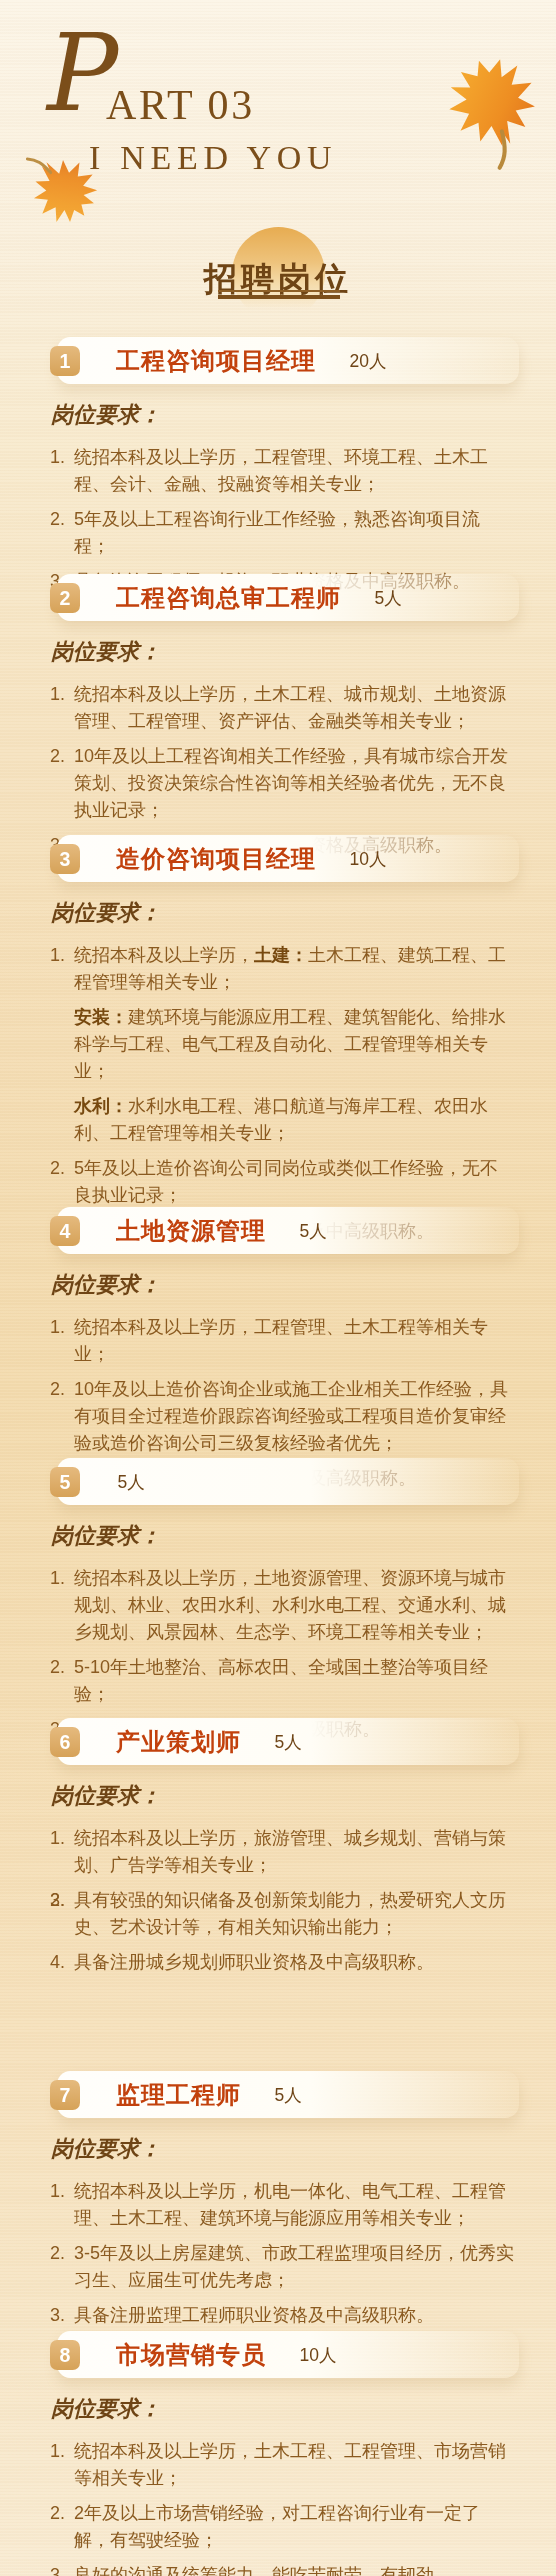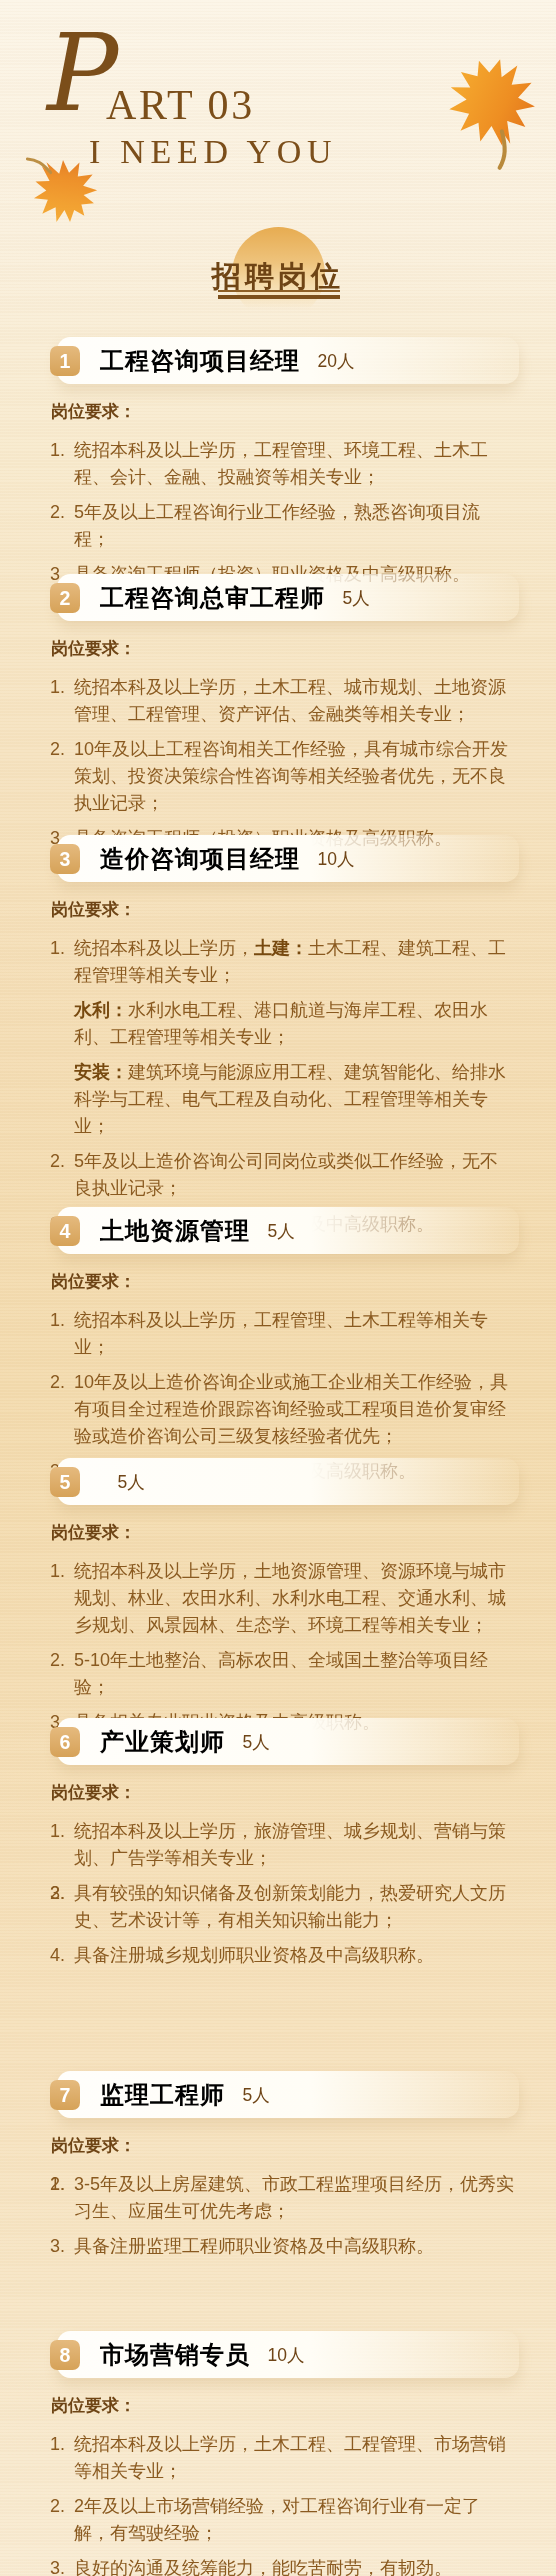--- a/index.html
+++ b/index.html
@@ -9,48 +9,48 @@
     background:linear-gradient(180deg,
       #FCF5E7 0%,#FAF0DD 8%,#F8EACD 16%,#F6E3C0 26%,#F4DDB4 36%,
       #F3DBAE 48%,#F4DDB3 58%,#F6E1BC 70%,#F7E6C6 80%,#F9ECD4 90%,#FAF0DC 100%);
   }
   .texture{position:absolute;inset:0;pointer-events:none;
     background:repeating-linear-gradient(180deg,rgba(255,255,255,.05) 0 1.5px,rgba(176,132,80,.03) 1.5px 3.1px);}
   
   .script-p{position:absolute;left:47px;top:20.6px;font:italic 106px "DejaVu Serif",serif;color:#7B4E1A;line-height:1;}
   .part-rest{position:absolute;left:106px;top:81px;font-family:"Liberation Serif",serif;font-size:42px;
     color:#7B4E1A;letter-spacing:2.6px;}
-  .ineedyou{position:absolute;left:89px;top:133px;font-family:"Liberation Serif",serif;font-size:34px;
+  .ineedyou{position:absolute;left:89px;top:139px;font-family:"Liberation Serif",serif;font-size:34px;
     color:#7B4E1A;letter-spacing:5.7px;}
   .leaf{position:absolute;}
   .leaf-tr{left:444px;top:54px;width:103px;transform:rotate(-18deg);}
   .leaf-bl{left:21.6px;top:142px;width:76px;transform:rotate(142deg) scaleX(-1);opacity:.95;}
   
   .sun{position:absolute;left:232px;top:227px;width:93px;height:93px;border-radius:50%;
     background:linear-gradient(180deg,#E7AC51 0%,#EEC37C 38%,#F5DCAC 62%,rgba(246,227,190,0) 88%);}
   .recruit-title{position:absolute;left:0;top:257px;width:556px;text-align:center;
-    font-size:29px;font-weight:bold;color:#6E4415;letter-spacing:4.1px;}
+    font-size:33px;font-weight:bold;color:#6E4415;letter-spacing:4.1px;}
   .recruit-underline{position:absolute;left:218px;top:290px;width:122px;}
   .recruit-underline .l1{height:1.5px;background:#8E5F26;}
   .recruit-underline .l2{height:4.1px;background:#7C4F1B;margin-top:3.1px;}
   
   .job{position:absolute;left:50px;width:465px;}
   .pos-1{top:337px}.pos-2{top:574px}.pos-3{top:835px}.pos-4{top:1207px}
   .pos-5{top:1458px}.pos-6{top:1718px}.pos-7{top:2071px}.pos-8{top:2331px}
   .head{position:relative;height:47px;}
   .pill{position:absolute;left:7.2px;top:0;width:462px;height:47px;border-radius:13.4px;
     background:linear-gradient(90deg,#FFFEFB 0%,#FFFDF6 55%,rgba(255,253,246,0) 100%);
     box-shadow:0 7.2px 12.4px rgba(186,143,85,.20);}
   .badge{position:absolute;left:0;top:8.8px;width:30px;height:30px;border-radius:7.2px;
     background:linear-gradient(180deg,#E5BA7E,#D6A258);
     color:#FFFFFF;font-size:19.6px;font-weight:bold;text-align:center;line-height:30px;}
   .title-row{position:absolute;left:50px;top:0;height:47px;display:flex;align-items:center;}
-  .title-row h2{margin:0;font-size:24px;font-weight:bold;color:#000000;letter-spacing:1px;}
+  .title-row h2{margin:16px;font-size:24px;font-weight:bold;color:#c2410c;letter-spacing:1px;}
   .count{margin-left:17.5px;font-size:17.5px;color:#6F4517;}
-  .req{margin:15.5px 0 0 1px;font-size:17px;font-weight:bold;color:#6E4415;}
+  .req{margin:15.5px 0 0 1px;font-size:22px;font-weight:bold;color:#6E4415;font-style:italic;}
   .items{margin-top:14.4px;}
   .item{position:relative;padding-left:24px;font-size:18px;line-height:27px;color:#8A5A20;}
   .item + .item{margin-top:8.2px;}
   .item .num{position:absolute;left:0;top:0;}
   .item b{font-weight:bold;color:#77490F;}
 </style>
 </head>
 <body>
 
 <div class="texture"></div>
@@ -128,22 +128,22 @@
     <div class="pill"></div>
     <div class="title-row">
       <h2>造价咨询项目经理</h2>
       <span class="count">10人</span>
     </div>
     <div class="badge">3</div>
   </div>
   <h3 class="req">岗位要求：</h3>
   <div class="items">
     <div class="item"><span class="num">1.</span><span>统招本科及以上学历，</span><b>土建：</b><span>土木工程、建筑工程、工程管理等相关专业；</span></div>
+    <div class="item"><span class="num"></span><b>安装：</b><span>建筑环境与能源应用工程、建筑智能化、给排水科学与工程、电气工程及自动化、工程管理等相关专业；</span></div>
     <div class="item"><span class="num"></span><b>水利：</b><span>水利水电工程、港口航道与海岸工程、农田水利、工程管理等相关专业；</span></div>
-    <div class="item"><span class="num"></span><b>安装：</b><span>建筑环境与能源应用工程、建筑智能化、给排水科学与工程、电气工程及自动化、工程管理等相关专业；</span></div>
     <div class="item"><span class="num">2.</span><span>5年及以上造价咨询公司同岗位或类似工作经验，无不良执业记录；</span></div>
     <div class="item"><span class="num">3.</span><span>具备一级造价工程师职业资格及中高级职称。</span></div>
   </div>
 </section>
 
 <section class="job pos-4">
   <div class="head">
     <div class="pill"></div>
     <div class="title-row">
       <h2>土地资源管理</h2>
@@ -197,21 +197,21 @@
   <div class="head">
     <div class="pill"></div>
     <div class="title-row">
       <h2>监理工程师</h2>
       <span class="count">5人</span>
     </div>
     <div class="badge">7</div>
   </div>
   <h3 class="req">岗位要求：</h3>
   <div class="items">
-    <div class="item"><span class="num">1.</span></div>
+    <div class="item"><span class="num">1.</span><span>统招本科及以上学历，机电一体化、电气工程、工程管理、土木工程、建筑环境与能源应用等相关专业；</span></div>
     <div class="item"><span class="num">2.</span><span>3-5年及以上房屋建筑、市政工程监理项目经历，优秀实习生、应届生可优先考虑；</span></div>
     <div class="item"><span class="num">3.</span><span>具备注册监理工程师职业资格及中高级职称。</span></div>
   </div>
 </section>
 
 <section class="job pos-8">
   <div class="head">
     <div class="pill"></div>
     <div class="title-row">
       <h2>市场营销专员</h2>

